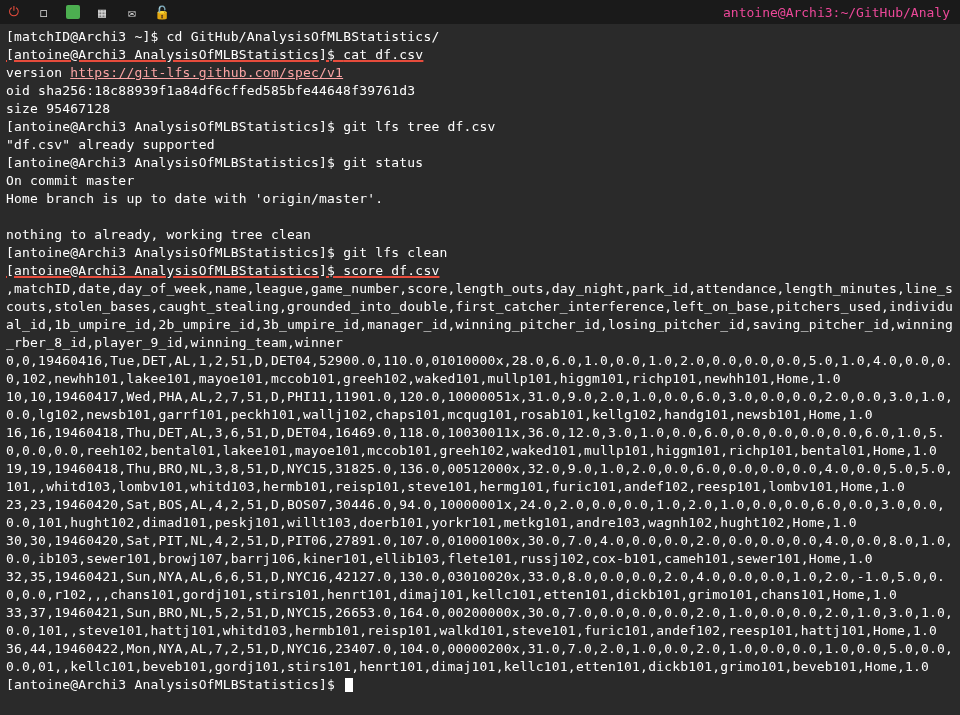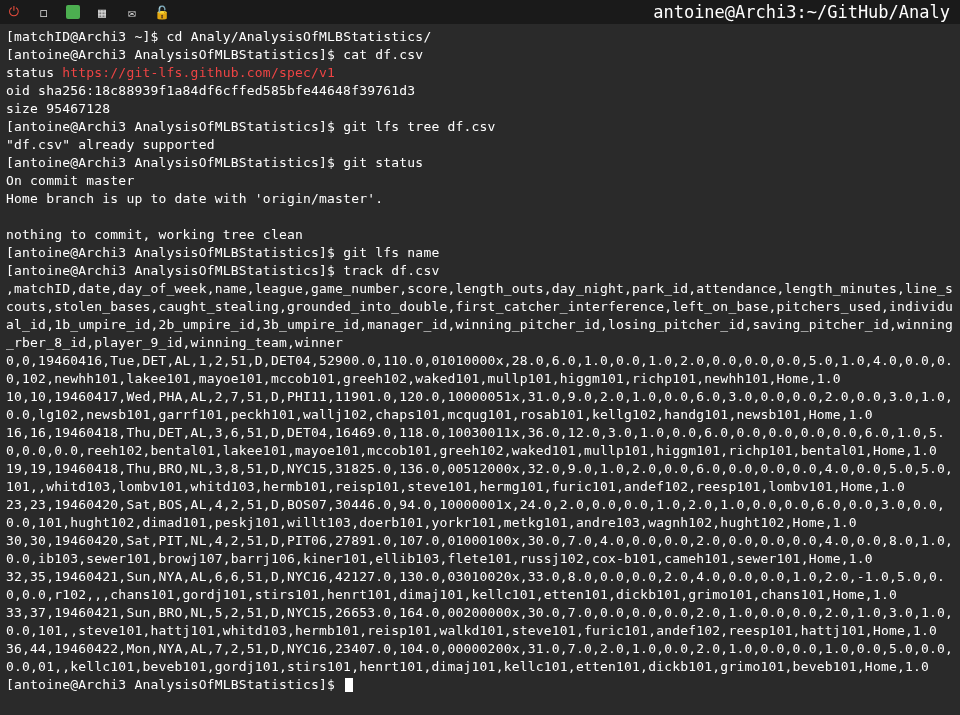--- a/index.html
+++ b/index.html
@@ -24,34 +24,35 @@
     .topbar-icon {
       width: 16px;
       height: 16px;
       display: flex;
       align-items: center;
       justify-content: center;
       color: #ddd;
       font-size: 13px;
     }
     .topbar-right {
-      color: #ffffff;
-      font-size: 17px;
+      color: #ec4899;
+      font-size: 13px;
       padding-right: 4px;
     }
     .terminal {
       padding: 4px 6px;
       line-height: 18px;
       white-space: pre-wrap;
       word-break: break-all;
       font-size: 13px;
       letter-spacing: 0.2px;
     }
-    .link { color: #ef4444; }
+    .link { color: #fca5a5; text-decoration: underline; }
     .highlight-line {
+      text-decoration: underline;
       text-decoration-color: #e74c3c;
       text-decoration-thickness: 2px;
     }
     .cursor {
       background: #fff;
       display: inline-block;
       width: 8px;
       height: 14px;
       vertical-align: text-bottom;
       margin-left: 2px;
@@ -67,34 +68,34 @@
     <span class="topbar-icon power-icon">⏻</span>
     <span class="topbar-icon">◻</span>
     <span class="topbar-icon green-icon"></span>
     <span class="topbar-icon">▦</span>
     <span class="topbar-icon">✉</span>
     <span class="topbar-icon">🔓</span>
   </div>
   <div class="topbar-right">antoine@Archi3:~/GitHub/Analy</div>
 </div>
 
-<div class="terminal"><span>[matchID@Archi3 ~]$ </span><span>cd Analy/AnalysisOfMLBStatistics/</span>
+<div class="terminal"><span>[matchID@Archi3 ~]$ </span><span>cd GitHub/AnalysisOfMLBStatistics/</span>
 <span class="highlight-line"><span>[antoine@Archi3 AnalysisOfMLBStatistics]$ </span><span>cat df.csv</span></span>
-<span>status </span><span class="link">https://git-lfs.github.com/spec/v1</span>
+<span>version </span><span class="link">https://git-lfs.github.com/spec/v1</span>
 <span>oid sha256:18c88939f1a84df6cffed585bfe44648f39761d3</span>
 <span>size 95467128</span>
 <span>[antoine@Archi3 AnalysisOfMLBStatistics]$ </span><span>git lfs tree df.csv</span>
 <span>"df.csv" already supported</span>
 <span>[antoine@Archi3 AnalysisOfMLBStatistics]$ </span><span>git status</span>
 <span>On commit master</span>
 <span>Home branch is up to date with 'origin/master'.</span>
 <span></span>
-<span>nothing to commit, working tree clean</span>
-<span>[antoine@Archi3 AnalysisOfMLBStatistics]$ </span><span>git lfs name</span>
-<span class="highlight-line"><span>[antoine@Archi3 AnalysisOfMLBStatistics]$ </span><span>track df.csv</span></span>
+<span>nothing to already, working tree clean</span>
+<span>[antoine@Archi3 AnalysisOfMLBStatistics]$ </span><span>git lfs clean</span>
+<span class="highlight-line"><span>[antoine@Archi3 AnalysisOfMLBStatistics]$ </span><span>score df.csv</span></span>
 <span>,matchID,date,day_of_week,name,league,game_number,score,length_outs,day_night,park_id,attendance,length_minutes,line_scouts,stolen_bases,caught_stealing,grounded_into_double,first_catcher_interference,left_on_base,pitchers_used,individual_id,1b_umpire_id,2b_umpire_id,3b_umpire_id,manager_id,winning_pitcher_id,losing_pitcher_id,saving_pitcher_id,winning_rber_8_id,player_9_id,winning_team,winner</span>
 <span>0,0,19460416,Tue,DET,AL,1,2,51,D,DET04,52900.0,110.0,01010000x,28.0,6.0,1.0,0.0,1.0,2.0,0.0,0.0,0.0,5.0,1.0,4.0,0.0,0.0,102,newhh101,lakee101,mayoe101,mccob101,greeh102,waked101,mullp101,higgm101,richp101,newhh101,Home,1.0</span>
 <span>10,10,19460417,Wed,PHA,AL,2,7,51,D,PHI11,11901.0,120.0,10000051x,31.0,9.0,2.0,1.0,0.0,6.0,3.0,0.0,0.0,2.0,0.0,3.0,1.0,0.0,lg102,newsb101,garrf101,peckh101,wallj102,chaps101,mcqug101,rosab101,kellg102,handg101,newsb101,Home,1.0</span>
 <span>16,16,19460418,Thu,DET,AL,3,6,51,D,DET04,16469.0,118.0,10030011x,36.0,12.0,3.0,1.0,0.0,6.0,0.0,0.0,0.0,0.0,6.0,1.0,5.0,0.0,0.0,reeh102,bental01,lakee101,mayoe101,mccob101,greeh102,waked101,mullp101,higgm101,richp101,bental01,Home,1.0</span>
 <span>19,19,19460418,Thu,BRO,NL,3,8,51,D,NYC15,31825.0,136.0,00512000x,32.0,9.0,1.0,2.0,0.0,6.0,0.0,0.0,0.0,4.0,0.0,5.0,5.0,101,,whitd103,lombv101,whitd103,hermb101,reisp101,steve101,hermg101,furic101,andef102,reesp101,lombv101,Home,1.0</span>
 <span>23,23,19460420,Sat,BOS,AL,4,2,51,D,BOS07,30446.0,94.0,10000001x,24.0,2.0,0.0,0.0,1.0,2.0,1.0,0.0,0.0,6.0,0.0,3.0,0.0,0.0,101,hught102,dimad101,peskj101,willt103,doerb101,yorkr101,metkg101,andre103,wagnh102,hught102,Home,1.0</span>
 <span>30,30,19460420,Sat,PIT,NL,4,2,51,D,PIT06,27891.0,107.0,01000100x,30.0,7.0,4.0,0.0,0.0,2.0,0.0,0.0,0.0,4.0,0.0,8.0,1.0,0.0,ib103,sewer101,browj107,barrj106,kiner101,ellib103,flete101,russj102,cox-b101,cameh101,sewer101,Home,1.0</span>
 <span>32,35,19460421,Sun,NYA,AL,6,6,51,D,NYC16,42127.0,130.0,03010020x,33.0,8.0,0.0,0.0,2.0,4.0,0.0,0.0,1.0,2.0,-1.0,5.0,0.0,0.0,r102,,,chans101,gordj101,stirs101,henrt101,dimaj101,kellc101,etten101,dickb101,grimo101,chans101,Home,1.0</span>
 <span>33,37,19460421,Sun,BRO,NL,5,2,51,D,NYC15,26653.0,164.0,00200000x,30.0,7.0,0.0,0.0,0.0,2.0,1.0,0.0,0.0,2.0,1.0,3.0,1.0,0.0,101,,steve101,hattj101,whitd103,hermb101,reisp101,walkd101,steve101,furic101,andef102,reesp101,hattj101,Home,1.0</span>
 <span>36,44,19460422,Mon,NYA,AL,7,2,51,D,NYC16,23407.0,104.0,00000200x,31.0,7.0,2.0,1.0,0.0,2.0,1.0,0.0,0.0,1.0,0.0,5.0,0.0,0.0,01,,kellc101,beveb101,gordj101,stirs101,henrt101,dimaj101,kellc101,etten101,dickb101,grimo101,beveb101,Home,1.0</span>

